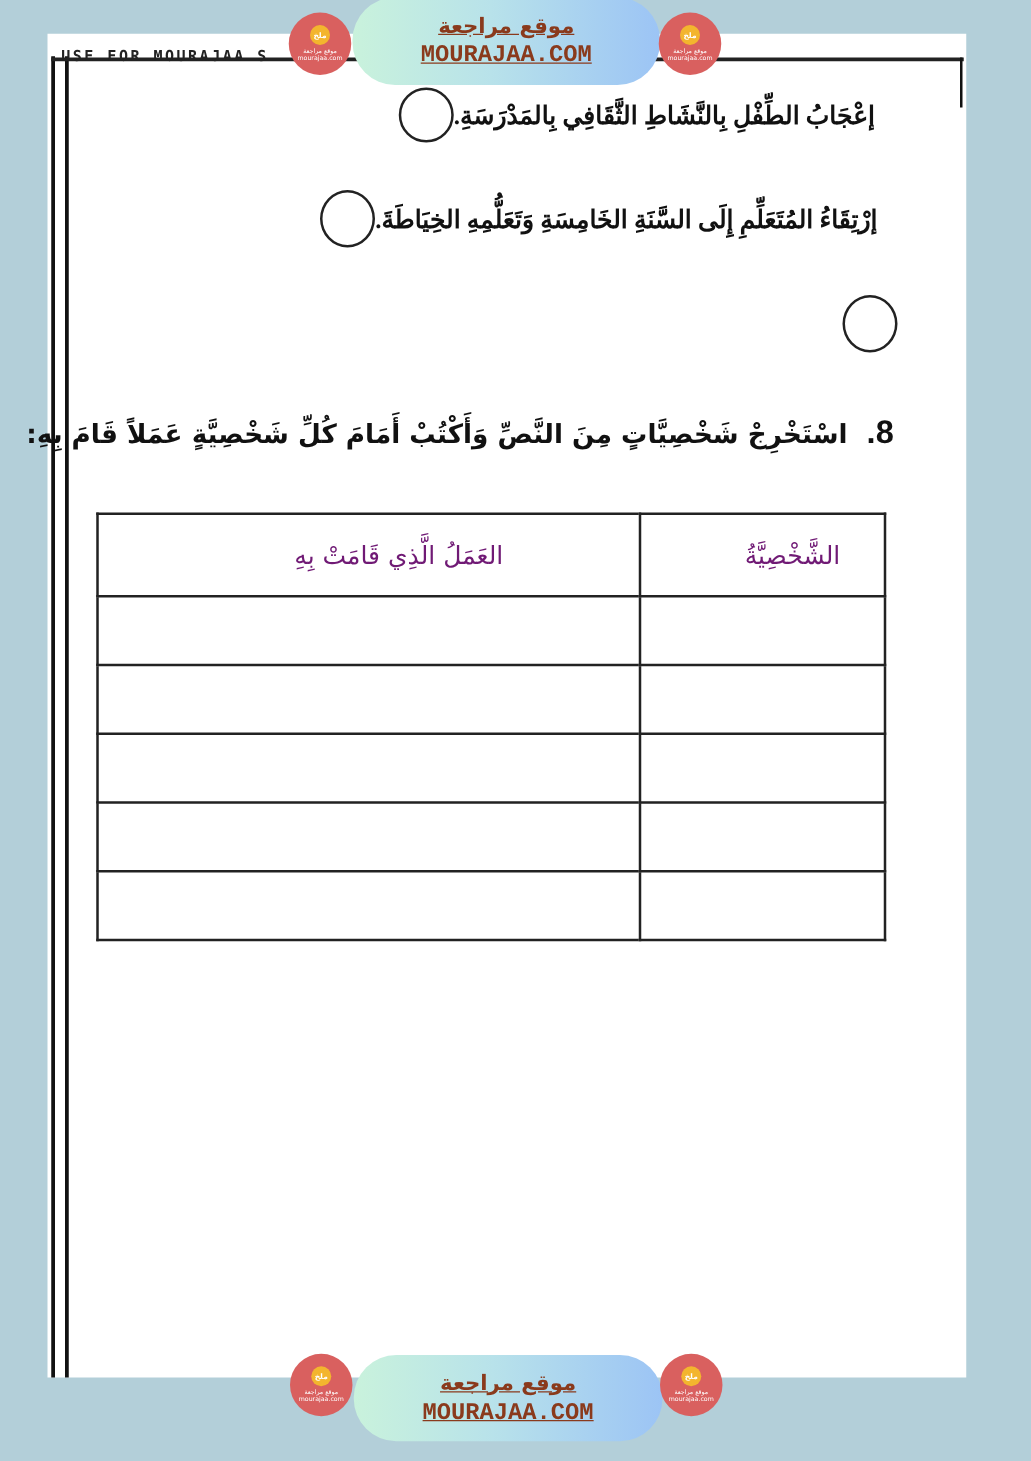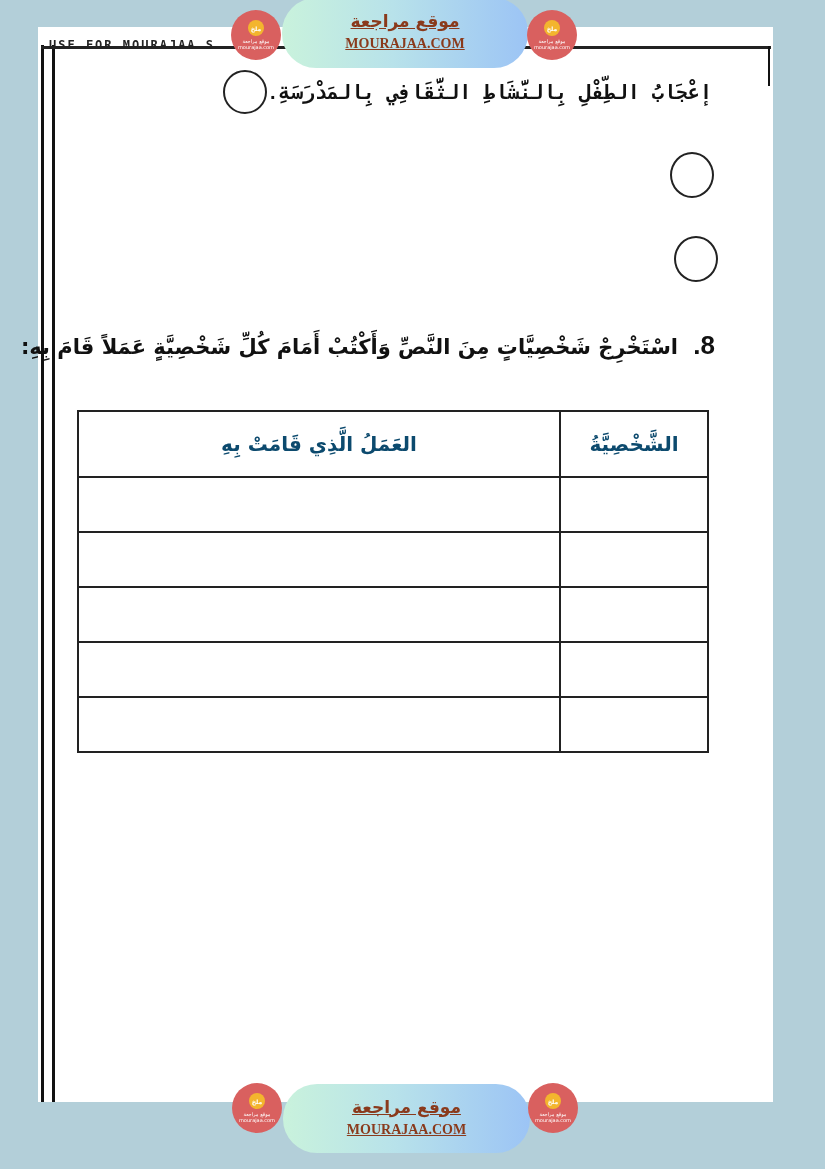--- a/index.html
+++ b/index.html
@@ -3,52 +3,53 @@
 <meta charset="utf-8">
 <style>
   html,body{margin:0;padding:0;}
   body{width:825px;height:1169px;background:#b3cfd9;position:relative;overflow:hidden;font-family:"DejaVu Sans",sans-serif;}
   .page{position:absolute;left:38px;top:27px;width:735px;height:1075px;background:#ffffff;}
   .vline{position:absolute;background:#111;width:3px;}
   .hline{position:absolute;background:#222;height:3px;}
   .print-note{position:absolute;left:49px;top:38px;font-family:"DejaVu Sans Mono",monospace;font-weight:bold;font-size:12px;letter-spacing:2px;color:#222;white-space:nowrap;}
   .option{position:absolute;right:0;display:flex;flex-direction:row-reverse;align-items:center;direction:rtl;}
   .radio{width:40px;height:40px;border:2.5px solid #222;border-radius:50%;box-sizing:border-box;background:#fff;flex:none;}
-  .opt-text{font-family:Liberation Mono, monospace;font-weight:bold;font-size:20px;color:#111;white-space:nowrap;}
+  .opt-text{font-family:Liberation Serif, serif;font-weight:bold;font-size:20px;color:#111;margin-right:12px;white-space:nowrap;}
   .question{position:absolute;left:75px;top:330px;width:640px;direction:rtl;text-align:left;font-weight:bold;font-size:21px;color:#111;white-space:nowrap;}
   .qnum{font-family:"Liberation Sans",sans-serif;font-size:26px;margin-left:8px;}
   table.answers{position:absolute;left:77px;top:410px;width:632px;border-collapse:collapse;direction:rtl;}
   table.answers td, table.answers th{border:2.5px solid #222;padding:0;}
-  table.answers th{height:64px;font-weight:bold;font-size:20px;color:#0c4a6e;}
+  table.answers th{height:64px;font-weight:normal;font-size:20px;color:#701a75;padding-left:48px;}
   table.answers td{height:53px;}
   .col-char{width:146px;margin-left:24px;}
   .badge{position:absolute;width:50px;height:50px;border-radius:50%;background:#d9605f;display:flex;flex-direction:column;align-items:center;justify-content:center;}
   .badge .dot{width:16px;height:16px;border-radius:50%;background:#f3b52e;color:#fff;font-size:6px;display:flex;align-items:center;justify-content:center;font-weight:bold;}
   .badge .btxt{font-size:5px;color:#fff;margin-top:2px;line-height:6px;text-align:center;}
   .pill{position:absolute;border-radius:34px;background:linear-gradient(90deg,#c9f2dc 0%,#b8e2ea 45%,#9cc4f5 100%);display:flex;flex-direction:column;align-items:center;justify-content:center;}
   .pill .ar{font-family:"DejaVu Sans",sans-serif;font-weight:bold;font-size:17px;color:#8a3a1c;text-decoration:underline;direction:rtl;line-height:22px;text-align:right;}
-  .pill .en{font-family:Liberation Serif, serif;font-weight:bold;font-size:14px;color:#8a3a1c;text-decoration:underline;line-height:24px;}
+  .pill .en{font-family:Liberation Mono, monospace;font-weight:bold;font-size:19px;color:#8a3a1c;text-decoration:underline;line-height:24px;}
 </style>
 </head>
 <body>
 
 <div class="page">
   <div class="vline" style="left:3px;top:18px;height:1057px;"></div>
   <div class="vline" style="left:14px;top:18px;height:1057px;"></div>
   <div class="hline" style="left:3px;top:19px;width:730px;"></div>
   <div class="vline" style="left:730px;top:19px;height:40px;width:2px;"></div>
 </div>
 <div class="print-note">USE FOR MOURAJAA S</div>
 
 <div class="option" style="right:113px;top:70px;">
   <div class="radio" style="width:44px;height:44px;"></div>
   <span class="opt-text">إعْجَابُ الطِّفْلِ بِالنَّشَاطِ الثَّقَافِي بِالمَدْرَسَةِ.</span>
 </div>
 <div class="option" style="right:111px;top:152px;">
   <div class="radio" style="width:44px;height:46px;"></div>
+  <span class="opt-text">إرْتِقَاءُ المُتَعَلِّمِ إِلَى السَّنَةِ الخَامِسَةِ وَتَعَلُّمِهِ الخِيَاطَةَ.</span>
 </div>
 <div class="option" style="right:107px;top:236px;">
   <div class="radio" style="width:44px;height:46px;"></div>
 </div>
 
 <div class="question">
   <span class="qnum">8.</span>
   <span>اسْتَخْرِجْ شَخْصِيَّاتٍ مِنَ النَّصِّ وَأَكْتُبْ أَمَامَ كُلِّ شَخْصِيَّةٍ عَمَلاً قَامَ بِهِ:</span>
 </div>
 

